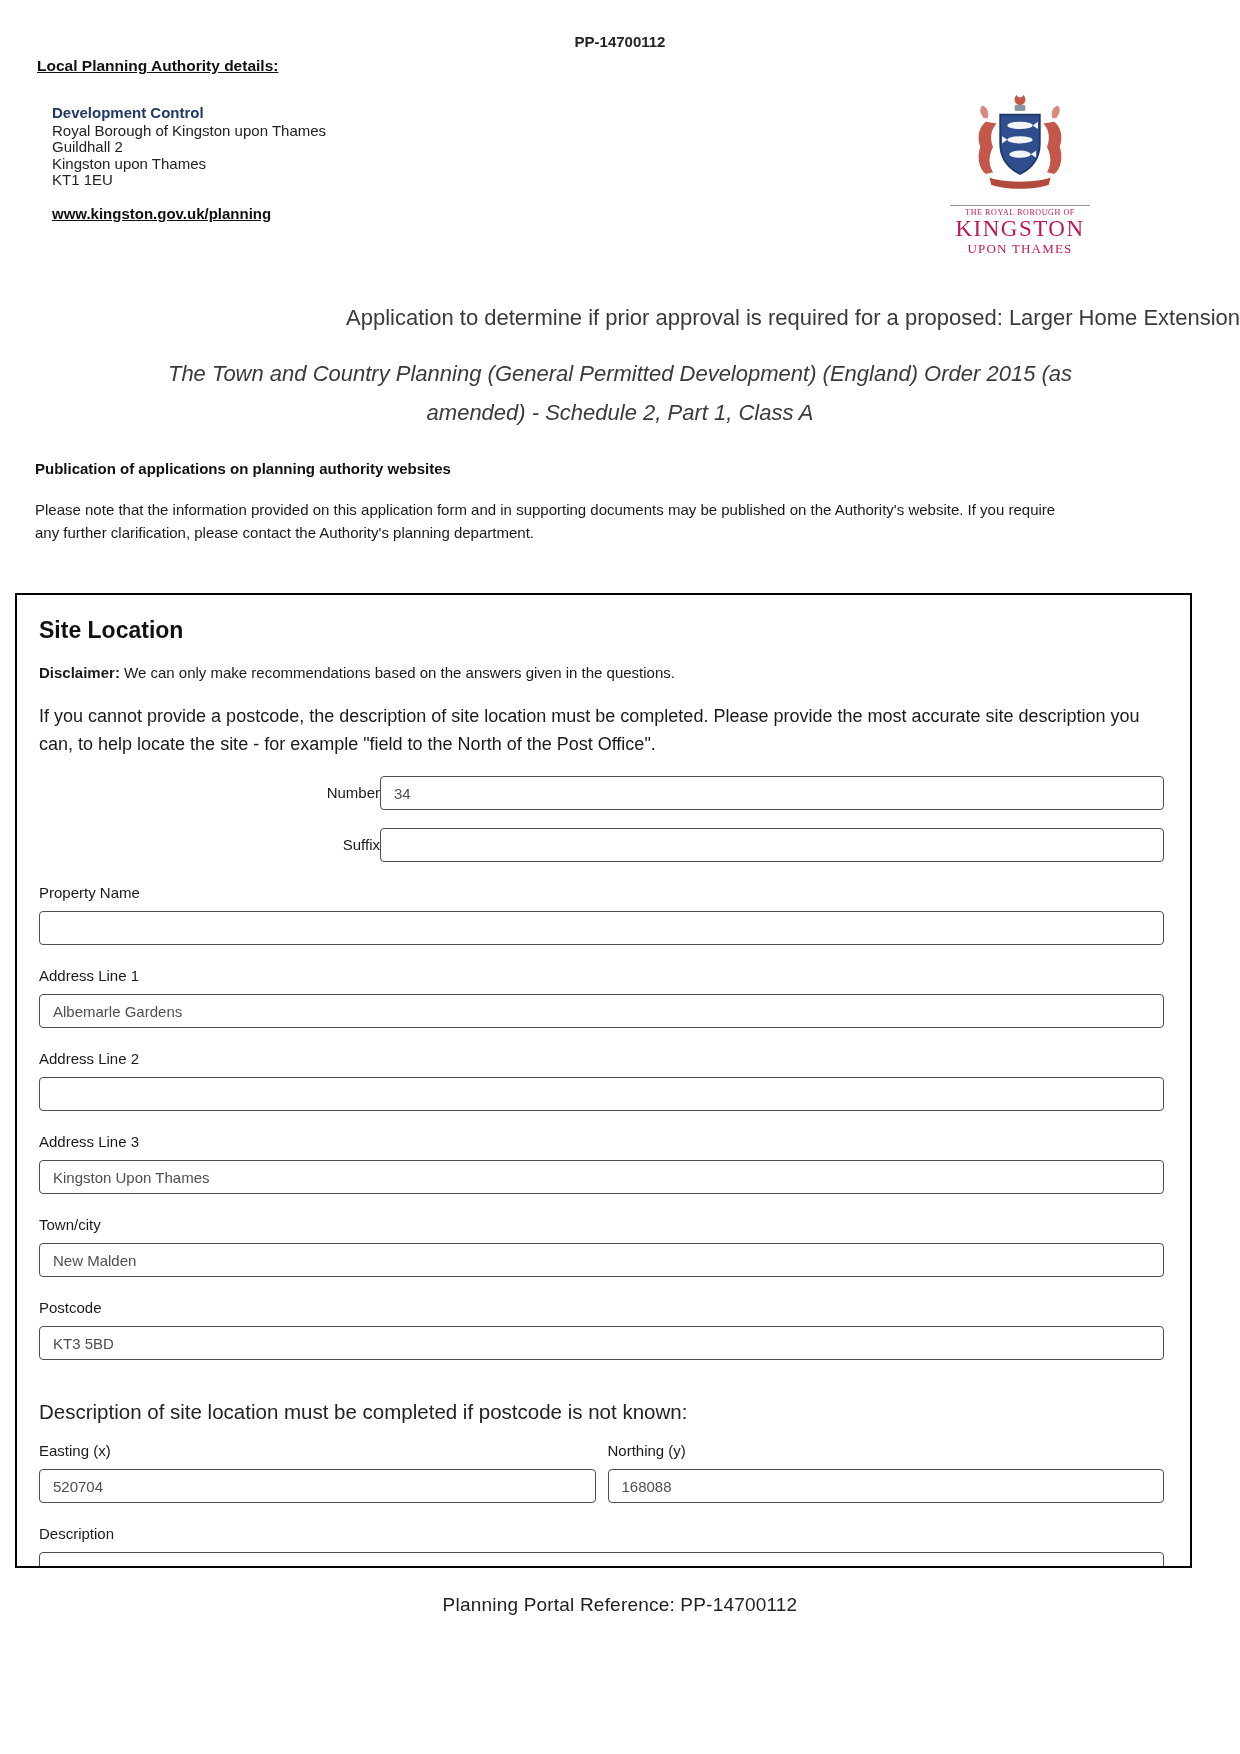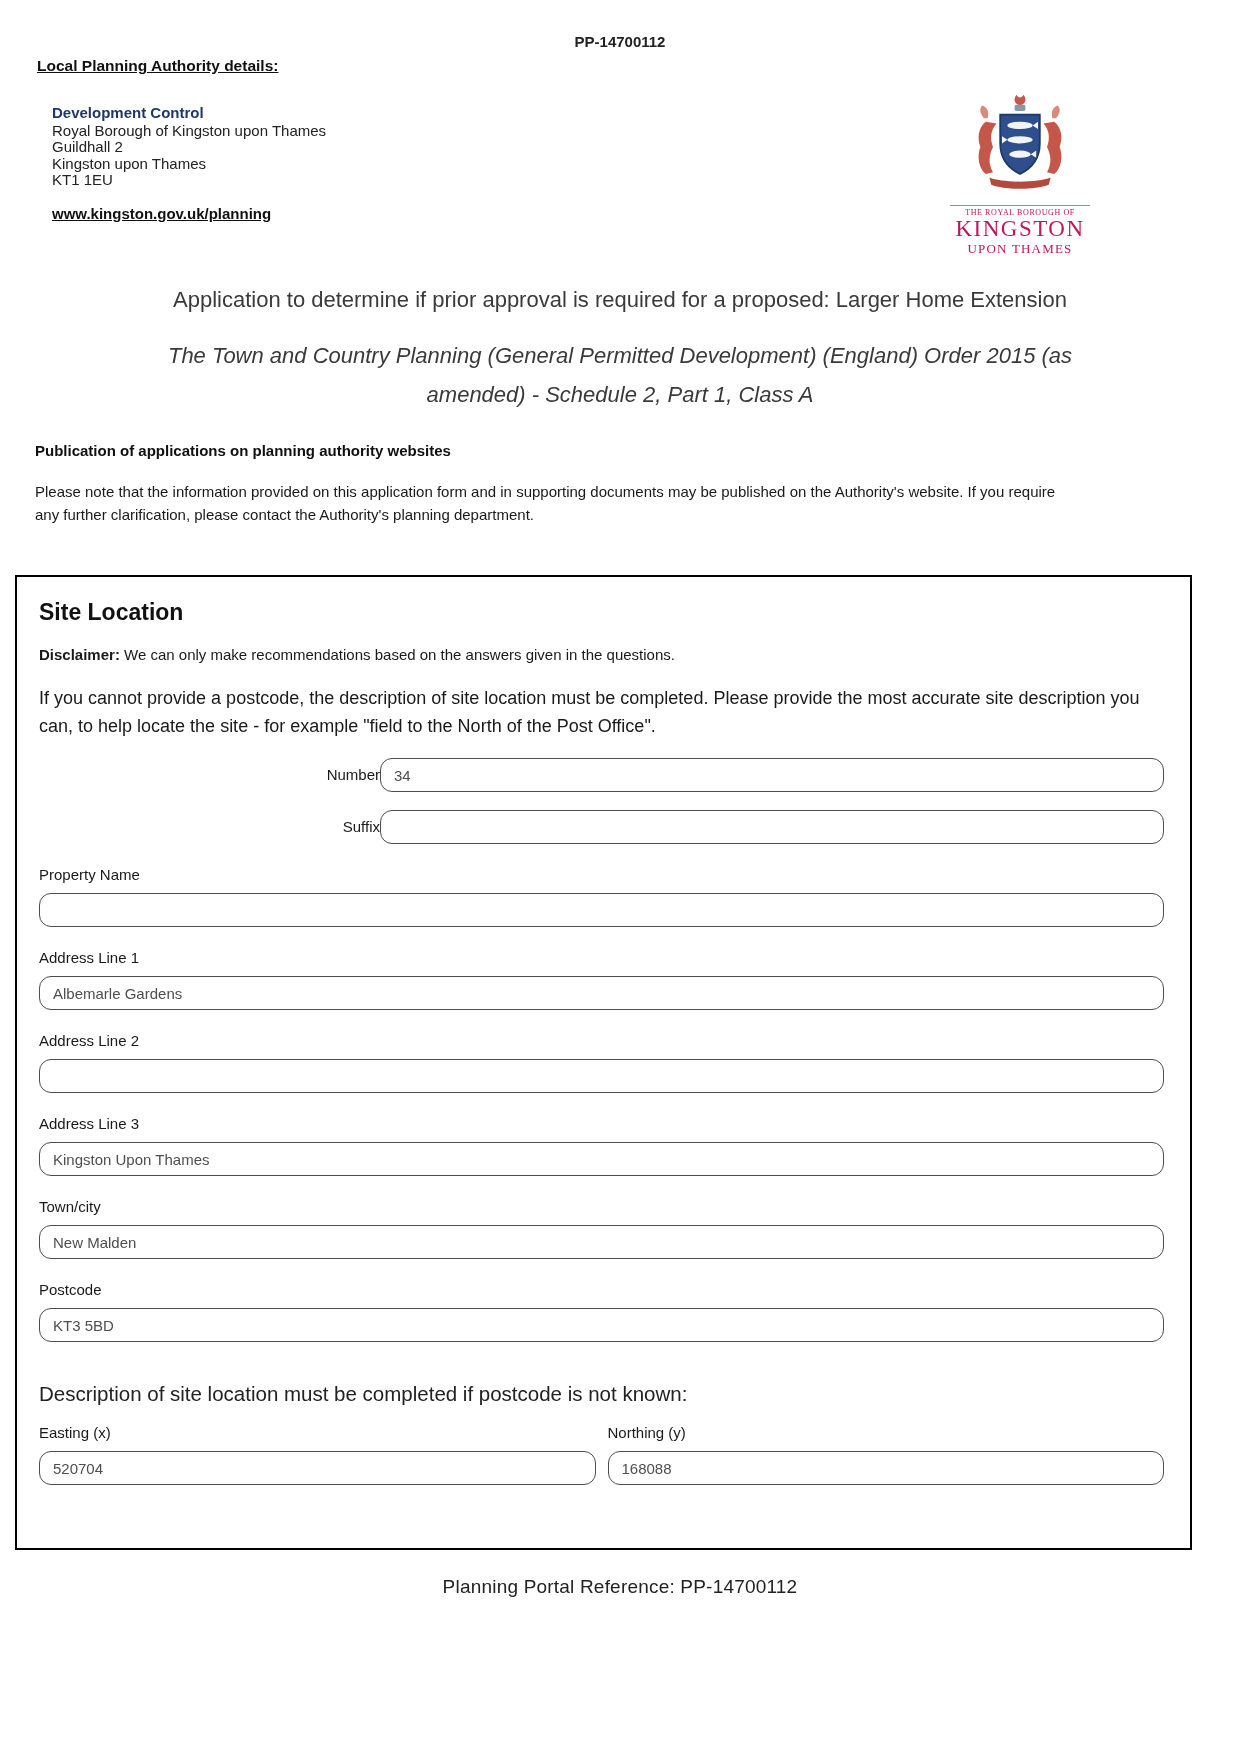--- a/index.html
+++ b/index.html
@@ -21,38 +21,38 @@
     color: #111; text-decoration: underline; cursor: pointer;
   }
   .logo { width: 140px; text-align: center; margin-top: -14px; color: #be185d; }
   .logo svg { display: block; margin: 0 auto; }
   .logo-pre {
     font-family: "Liberation Serif", serif; font-size: 8px; letter-spacing: 0.6px;
     border-top: 1px solid #8a97a3; padding-top: 2px; margin-top: 2px; white-space: nowrap;
   }
   .logo-name { font-family: "Liberation Serif", serif; font-size: 23px; letter-spacing: 1.5px; line-height: 1.05; }
   .logo-post { font-family: "Liberation Serif", serif; font-size: 13px; letter-spacing: 1.2px; }
-  .title-main { text-align: center; font-size: 22px; color: #3a3a3a; margin-top: 30px; }
+  .title-main { text-align: right; font-size: 22px; color: #3a3a3a; margin-top: 48px; }
   .title-sub {
     text-align: center; font-size: 22px; color: #3a3a3a; margin: 24px auto 0;
     max-width: 1000px; line-height: 1.75; font-style: italic;
   }
   .pub-heading { margin: 28px 35px 0; font-weight: bold; font-size: 15px; color: #111; }
   .pub-body { margin: 21px 35px 0; max-width: 1032px; font-size: 15px; line-height: 1.55; color: #1a1a1a; }
   .site-box {
     border: 2px solid #000; margin: 48px 0 0 15px; width: 1177px; height: 975px;
     padding: 22px 26px 0 22px; overflow: hidden;
   }
   .site-box h2 { font-size: 23px; color: #111; font-weight: bold; }
   .disclaimer { margin-top: 20px; font-size: 15px; }
   .intro { margin-top: 22px; font-size: 18px; line-height: 1.55; }
   .field {
     display: block; width: 100%; height: 34px; border: 1px solid #4d4d4d; background: #fff;
     font-family: "Liberation Sans", sans-serif; font-size: 15px; color: #4f4f4f;
-    padding: 0 13px; border-radius: 12px;
+    padding: 0 13px; border-radius: 4px;
   }
   .inline-row { display: flex; align-items: flex-start; margin-top: 18px; }
   .inline-row .lbl { width: 341px; flex: none; font-size: 15px; padding-top: 8px; color: #1a1a1a; text-align: right; }
   .inline-row .field { flex: 1; }
   .stack { margin-top: 22px; }
   .stack .lbl { display: block; font-size: 15px; margin-bottom: 10px; color: #1a1a1a; }
   .desc-heading { margin-top: 40px; font-size: 20.5px; color: #222; }
   .coord-row { display: flex; gap: 12px; margin-top: 18px; }
   .coord { flex: 1; }
   .coord .lbl { display: block; font-size: 15px; margin-bottom: 10px; color: #1a1a1a; }
@@ -165,17 +165,21 @@
       <div class="coord">
         <span class="lbl">Easting (x)</span>
         <input class="field" type="text" value="520704" style="">
       </div>
       <div class="coord">
         <span class="lbl">Northing (y)</span>
         <input class="field" type="text" value="168088" style="">
       </div>
     </div>
 
+    <div class="stack">
+      <span class="lbl">Description</span>
+      <input class="field" type="text" value="" style="">
+    </div>
   </div>
 
   <div class="footer">Planning Portal Reference: PP-14700112</div>
 
 </div>
 
 </body></html>

